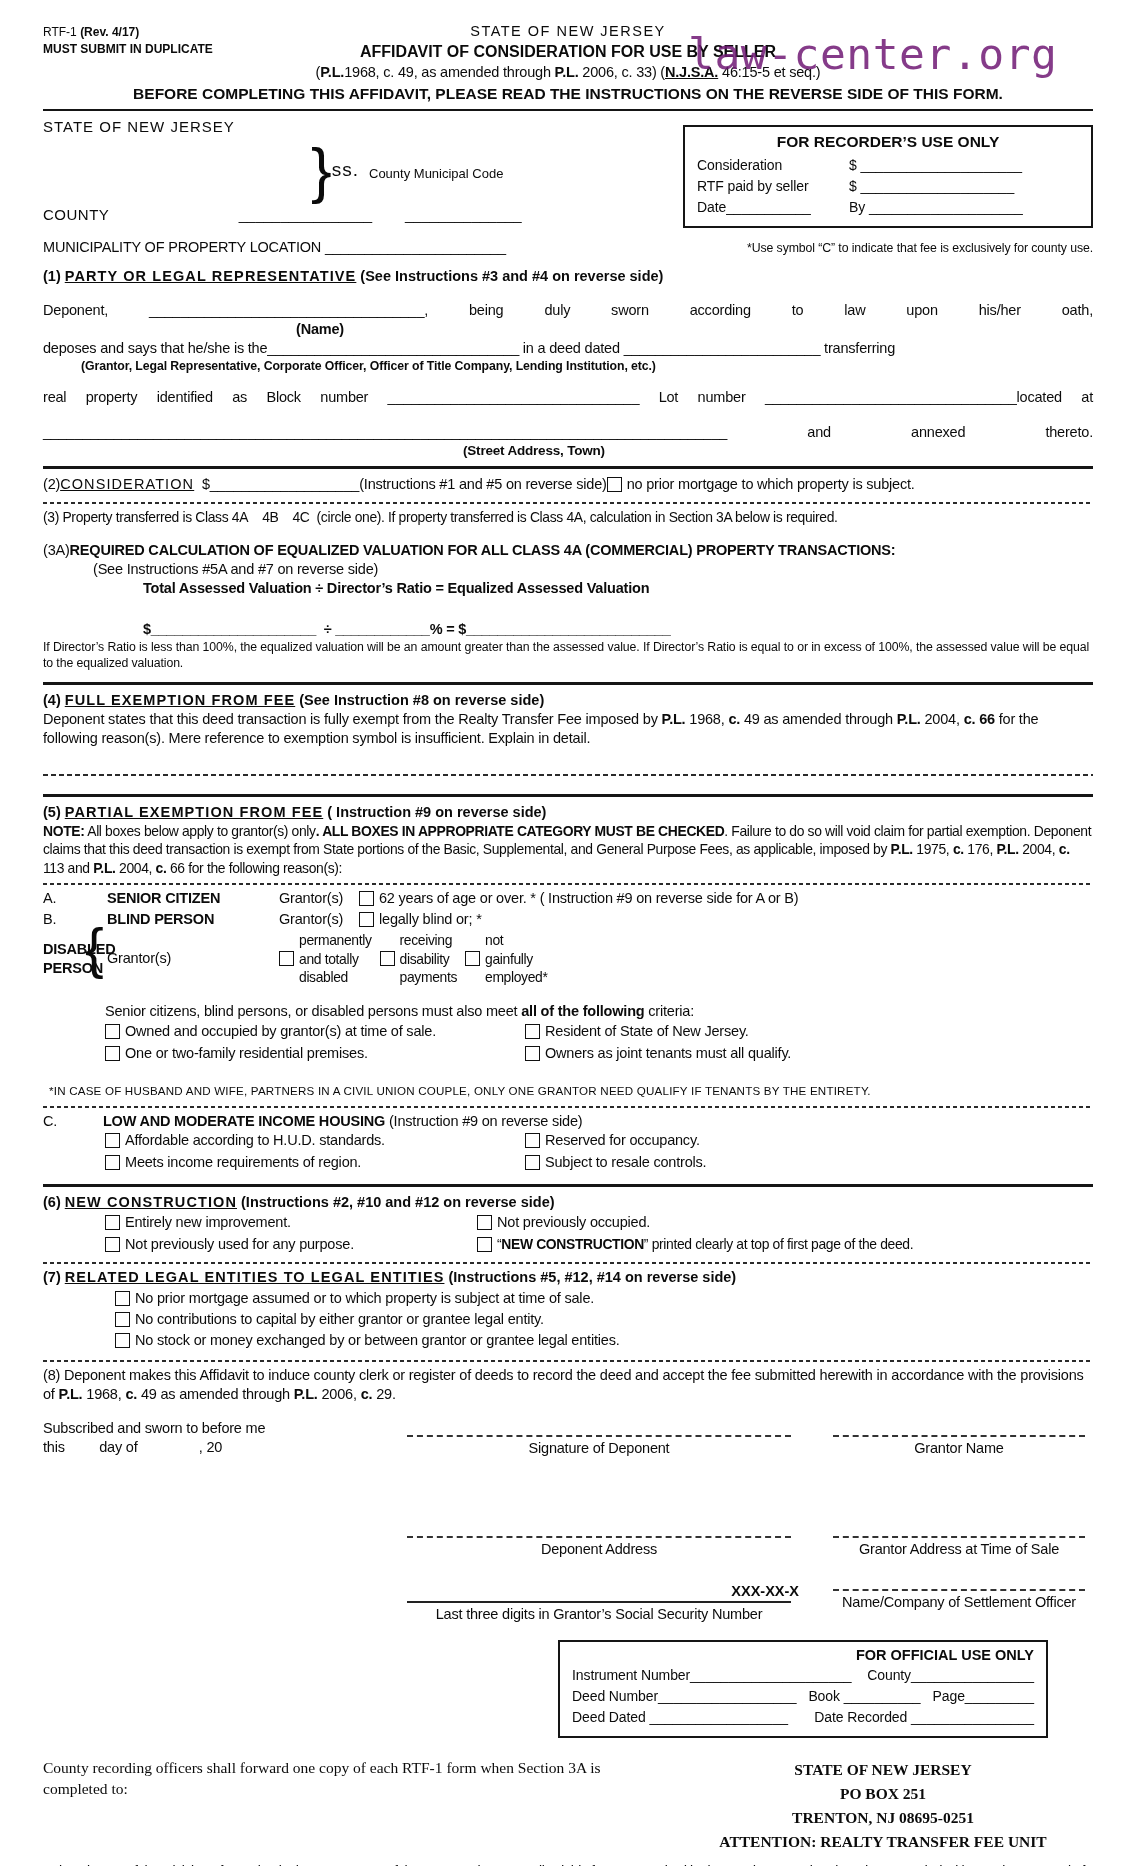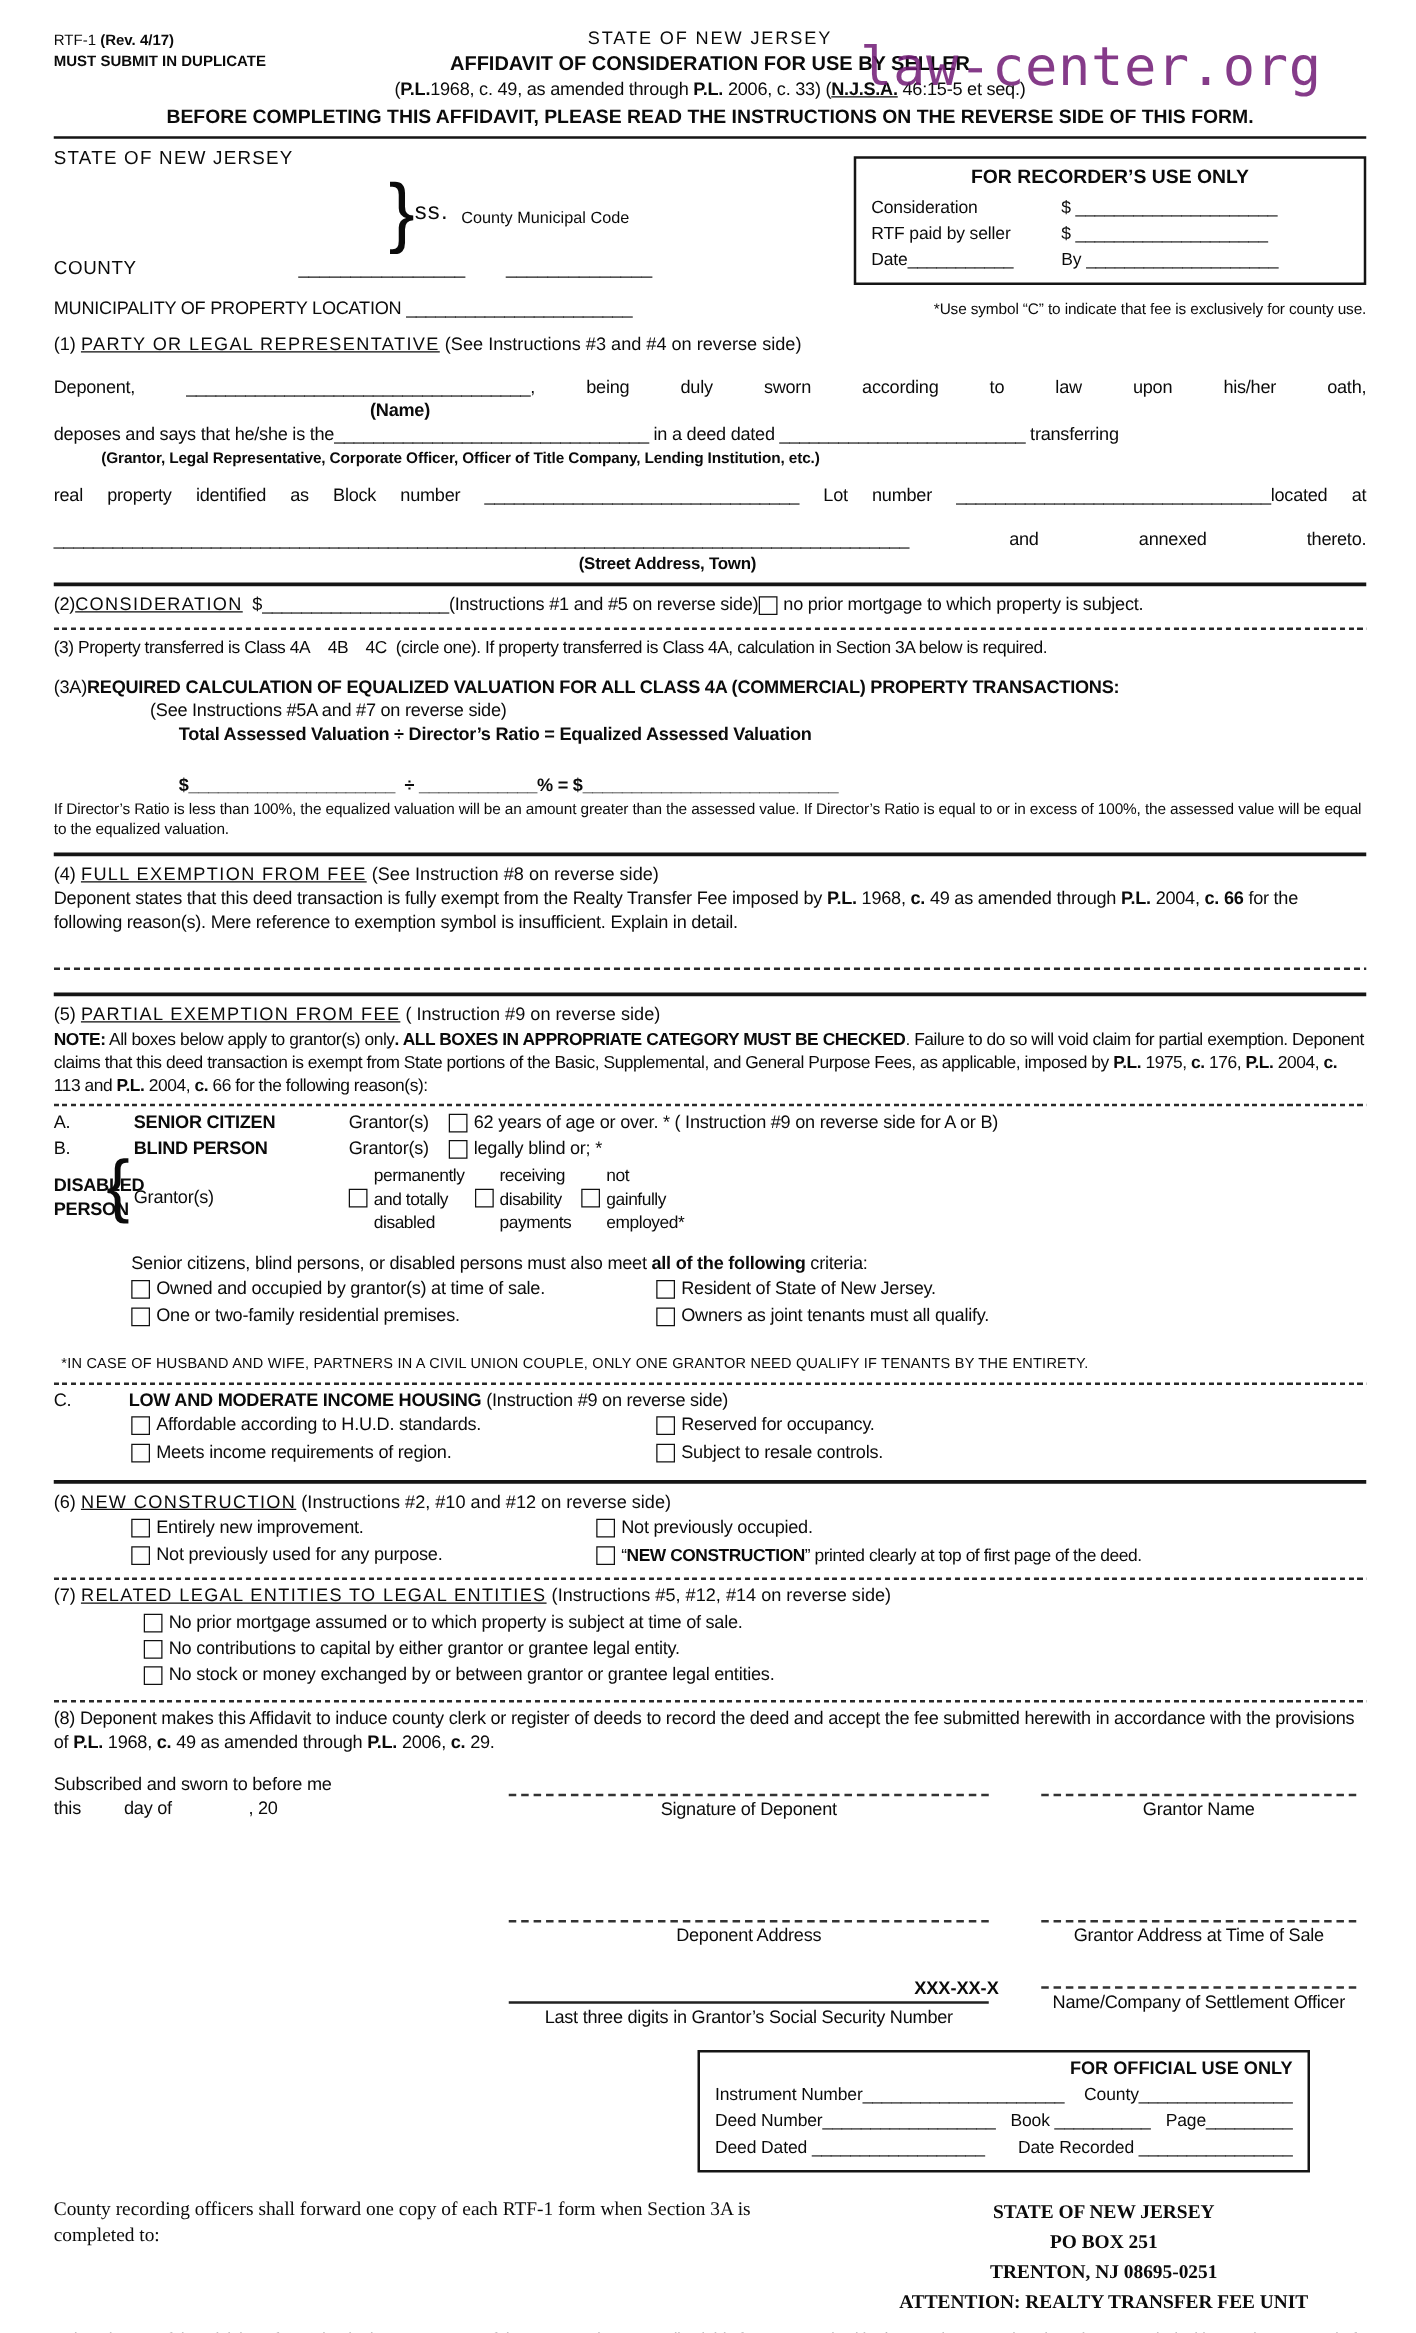--- a/index.html
+++ b/index.html
@@ -41,21 +41,21 @@
   .sscode{font-size:13px;margin:8px 0 0 10px;letter-spacing:0;}
   .countyrow{margin-top:4px;font-size:15px;letter-spacing:0.5px;}
   .countyrow .bl{letter-spacing:0;}
   .recbox{width:382px;border:2.5px solid #151515;padding:5px 12px 8px 12px;align-self:flex-start;margin-top:8px;}
   .recbox h3{margin:0 0 3px 0;text-align:center;font-size:15.5px;letter-spacing:0;}
   .recrow{display:flex;font-size:14px;letter-spacing:-0.1px;line-height:1.5;}
   .recrow .lab{width:152px;flex:none;}
   .munirow{display:flex;justify-content:space-between;align-items:baseline;margin-top:10px;}
   
   .sec{margin-top:10px;}
-  .shead{letter-spacing:0;}
+  .shead{letter-spacing:0;font-weight:bold;}
   .shead .nm{text-decoration:underline;letter-spacing:1.1px;}
   .cap{font-weight:bold;}
   
   .abgrid{display:grid;grid-template-columns:42px 22px 172px 80px 1fr;align-items:center;row-gap:2px;}
   .brace2{font-size:56px;font-weight:300;grid-row:span 2;line-height:0.8;align-self:center;letter-spacing:0;}
   .optrow{display:flex;align-items:center;}
   .twocol{display:grid;grid-template-columns:420px 1fr;margin-left:62px;row-gap:3px;}
   .twocol6{display:grid;grid-template-columns:372px 1fr;margin-left:62px;row-gap:3px;}
   .onecol{margin-left:72px;}
   .onecol .optrow{margin-top:2px;}
@@ -67,21 +67,21 @@
   .ssnval{font-weight:bold;text-align:right;margin-top:23px;letter-spacing:0;}
   
   .offbox{width:462px;border:2.5px solid #151515;margin:16px 45px 0 auto;padding:4px 12px 8px 12px;font-size:14px;letter-spacing:-0.1px;}
   .offbox h3{margin:0;text-align:right;font-size:14.5px;letter-spacing:0;}
   .offrow{display:flex;justify-content:space-between;line-height:1.5;}
   
   .fwd{display:flex;margin-top:20px;font-family:"Liberation Serif","DejaVu Serif",serif;font-size:15.5px;letter-spacing:0;}
   .fwd .sent{flex:1;padding-right:6px;}
   .addr{width:420px;text-align:center;font-weight:bold;line-height:1.55;}
   .dirpara{text-align:center;margin-top:8px;}
-  .ind55{margin-left:77px;}
+  .ind55{margin-left:50px;}
   .ind100{margin-left:100px;}
   .pre{white-space:pre-wrap;}
 </style>
 </head>
 <body>
 
 <div class="watermark">law-center.org</div>
 
 <div class="page">
 

